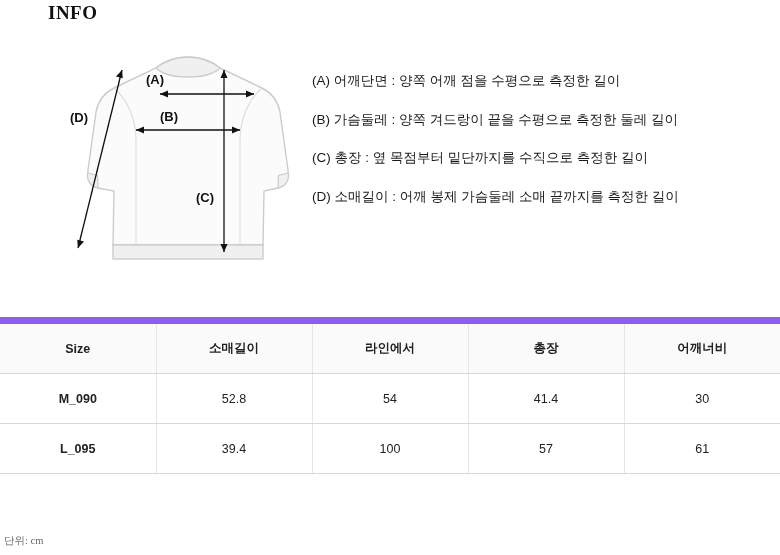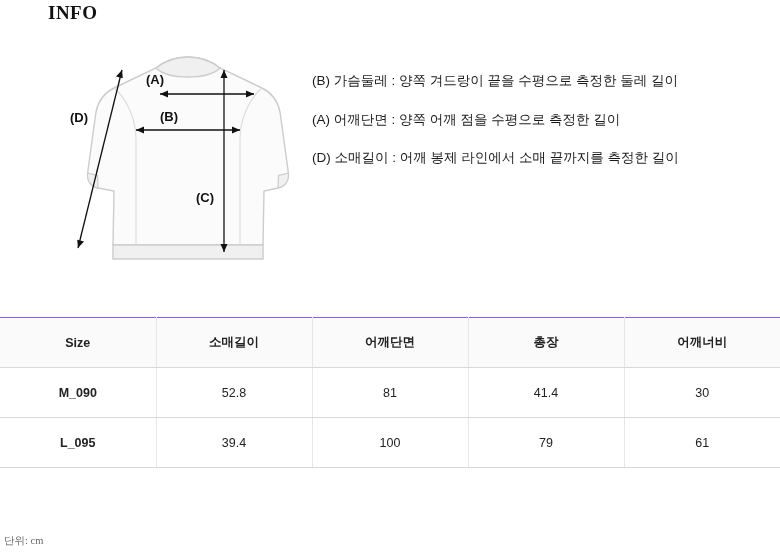--- a/index.html
+++ b/index.html
@@ -71,21 +71,21 @@
     font-size: 12.5px;
     font-weight: normal;
     color: #222222;
     height: 49px;
     padding: 0;
   }
   table.size-table tr.header-row th {
     background: #fafafa;
     font-weight: bold;
     font-size: 12.5px;
-    border-top: 1px solid #8b5cf6;
+    border-top: 7px solid #8b5cf6;
   }
   table.size-table td.size-cell {
     font-weight: bold;
   }
   table.size-table tr.header-row th:first-child,
   table.size-table td:first-child {
     border-left: none;
   }
   table.size-table tr.header-row th:last-child,
   table.size-table td:last-child {
@@ -162,55 +162,56 @@
       <g>
         <line x1="74" y1="40" x2="30" y2="218" stroke="#111111" stroke-width="1.3"></line>
         <polygon points="74,40 68,46.5 74.8,48.2" fill="#111111"></polygon>
         <polygon points="30,218 36,211.5 29.2,209.8" fill="#111111"></polygon>
       </g>
       <text class="diagram-label" x="22" y="92">(D)</text>
     </svg>
   </div>
 
   <div class="legend-area">
+    <div class="legend-line">(A) 어깨단면 : 양쪽 어깨 점을 수평으로 측정한 길이</div>
     <div class="legend-line">(B) 가슴둘레 : 양쪽 겨드랑이 끝을 수평으로 측정한 둘레 길이</div>
-    <div class="legend-line">(A) 어깨단면 : 양쪽 어깨 점을 수평으로 측정한 길이</div>
-    <div class="legend-line">(D) 소매길이 : 어깨 봉제 라인에서 소매 끝까지를 측정한 길이</div>
+    <div class="legend-line">(C) 총장 : 옆 목점부터 밑단까지를 수직으로 측정한 길이</div>
+    <div class="legend-line">(D) 소매길이 : 어깨 봉제 가슴둘레 소매 끝까지를 측정한 길이</div>
   </div>
 
   <table class="size-table">
     <colgroup>
       <col style="width:156px">
       <col style="width:156px">
       <col style="width:156px">
       <col style="width:156px">
       <col style="width:156px">
     </colgroup>
     <thead>
       <tr class="header-row">
         <th>Size</th>
         <th>소매길이</th>
-        <th>어깨단면</th>
+        <th>라인에서</th>
         <th>총장</th>
         <th>어깨너비</th>
       </tr>
     </thead>
     <tbody>
       <tr>
         <td class="size-cell">M_090</td>
         <td>52.8</td>
-        <td>81</td>
+        <td>54</td>
         <td>41.4</td>
         <td>30</td>
       </tr>
       <tr>
         <td class="size-cell">L_095</td>
         <td>39.4</td>
         <td>100</td>
-        <td>79</td>
+        <td>57</td>
         <td>61</td>
       </tr>
     </tbody>
   </table>
 
   <div class="unit-note">단위: cm</div>
 
 </div>
 
 </body></html>

